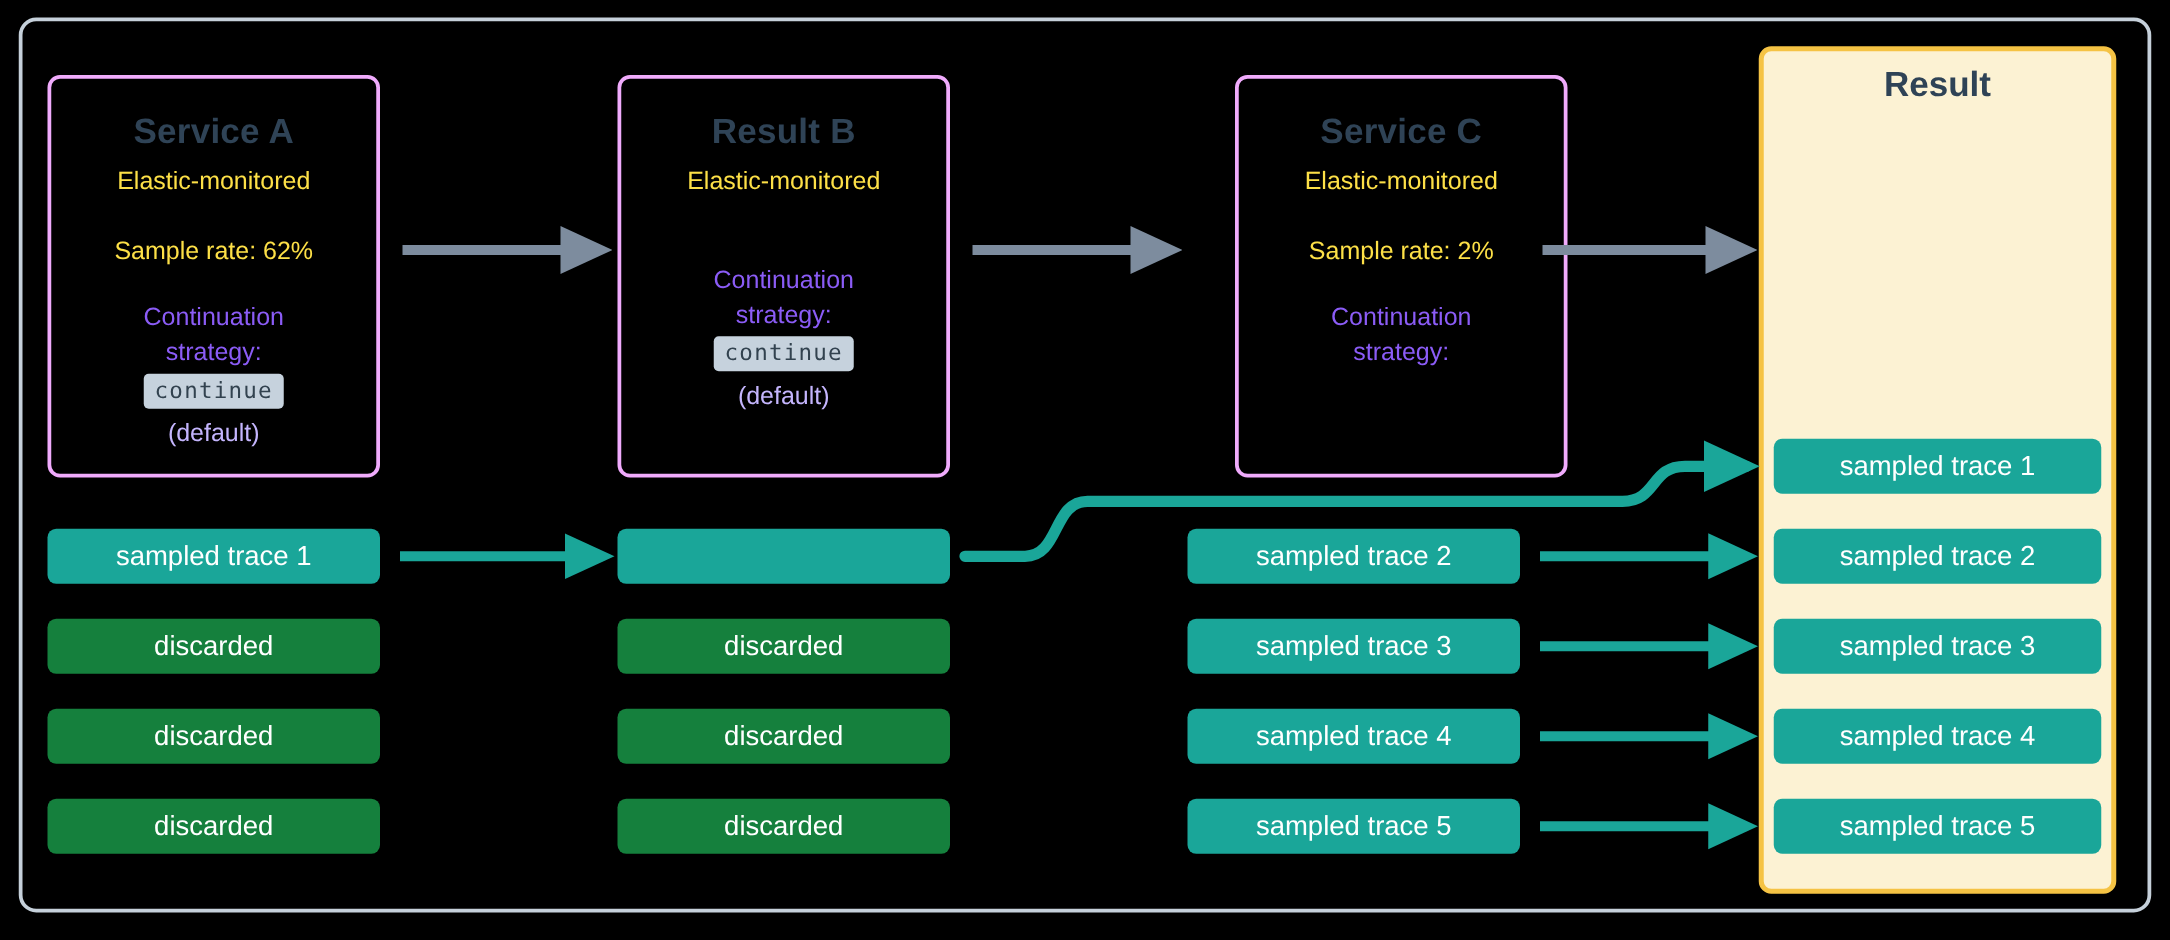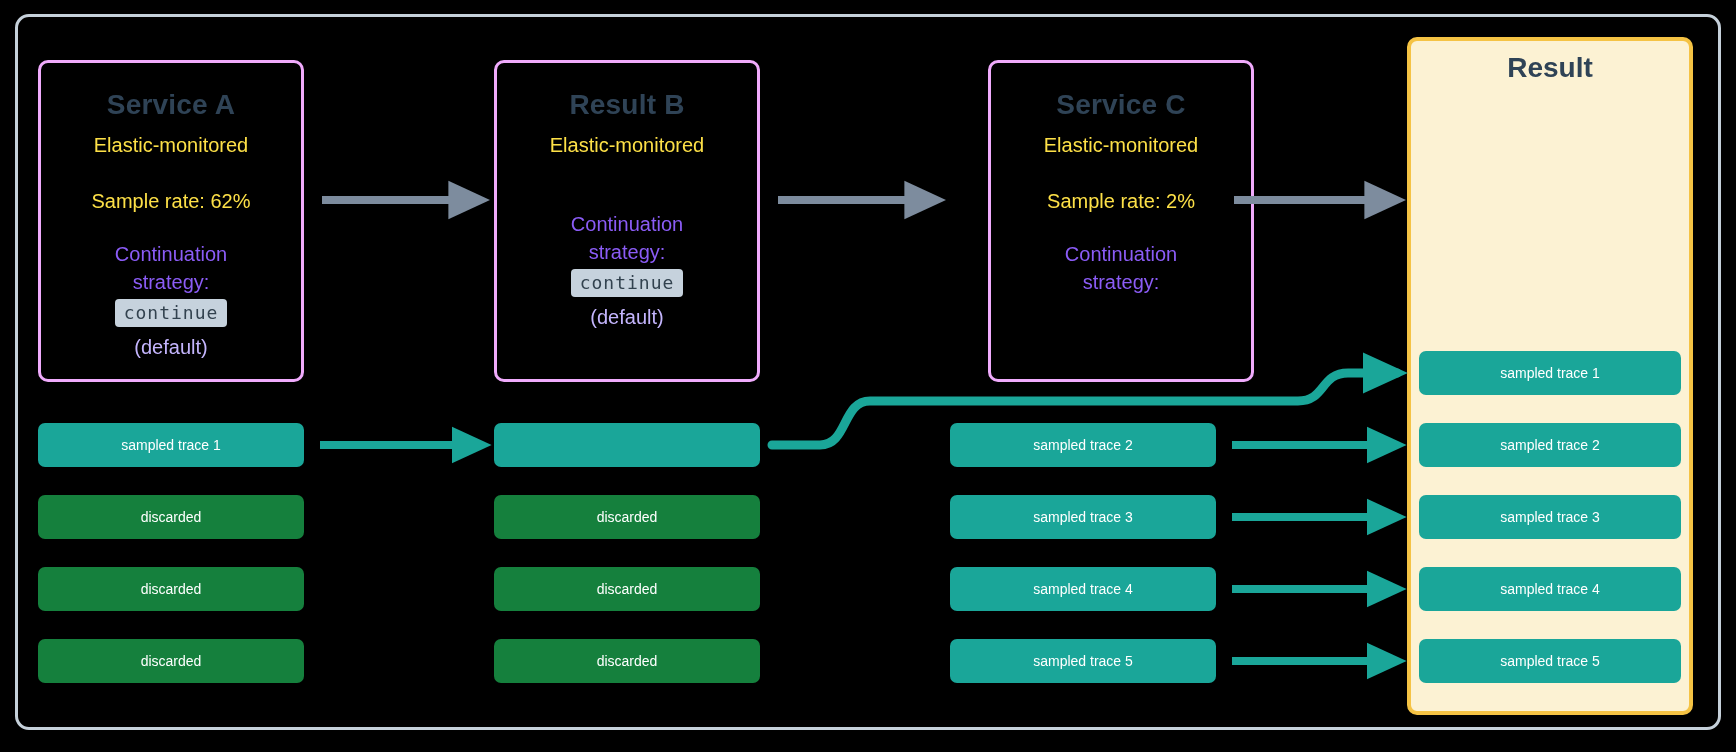--- a/index.html
+++ b/index.html
@@ -114,21 +114,21 @@
   
   .pill {
     position: absolute;
     box-sizing: border-box;
     height: 44px;
     border-radius: 7px;
     display: flex;
     align-items: center;
     justify-content: center;
     color: #ffffff;
-    font-size: 14px;
+    font-size: 22px;
     line-height: 1;
     white-space: nowrap;
   }
   .pill-sampled { background: #1aa699; }
   .pill-discarded { background: #15803d; }
 
   
   #connectors {
     position: absolute;
     left: 0;

